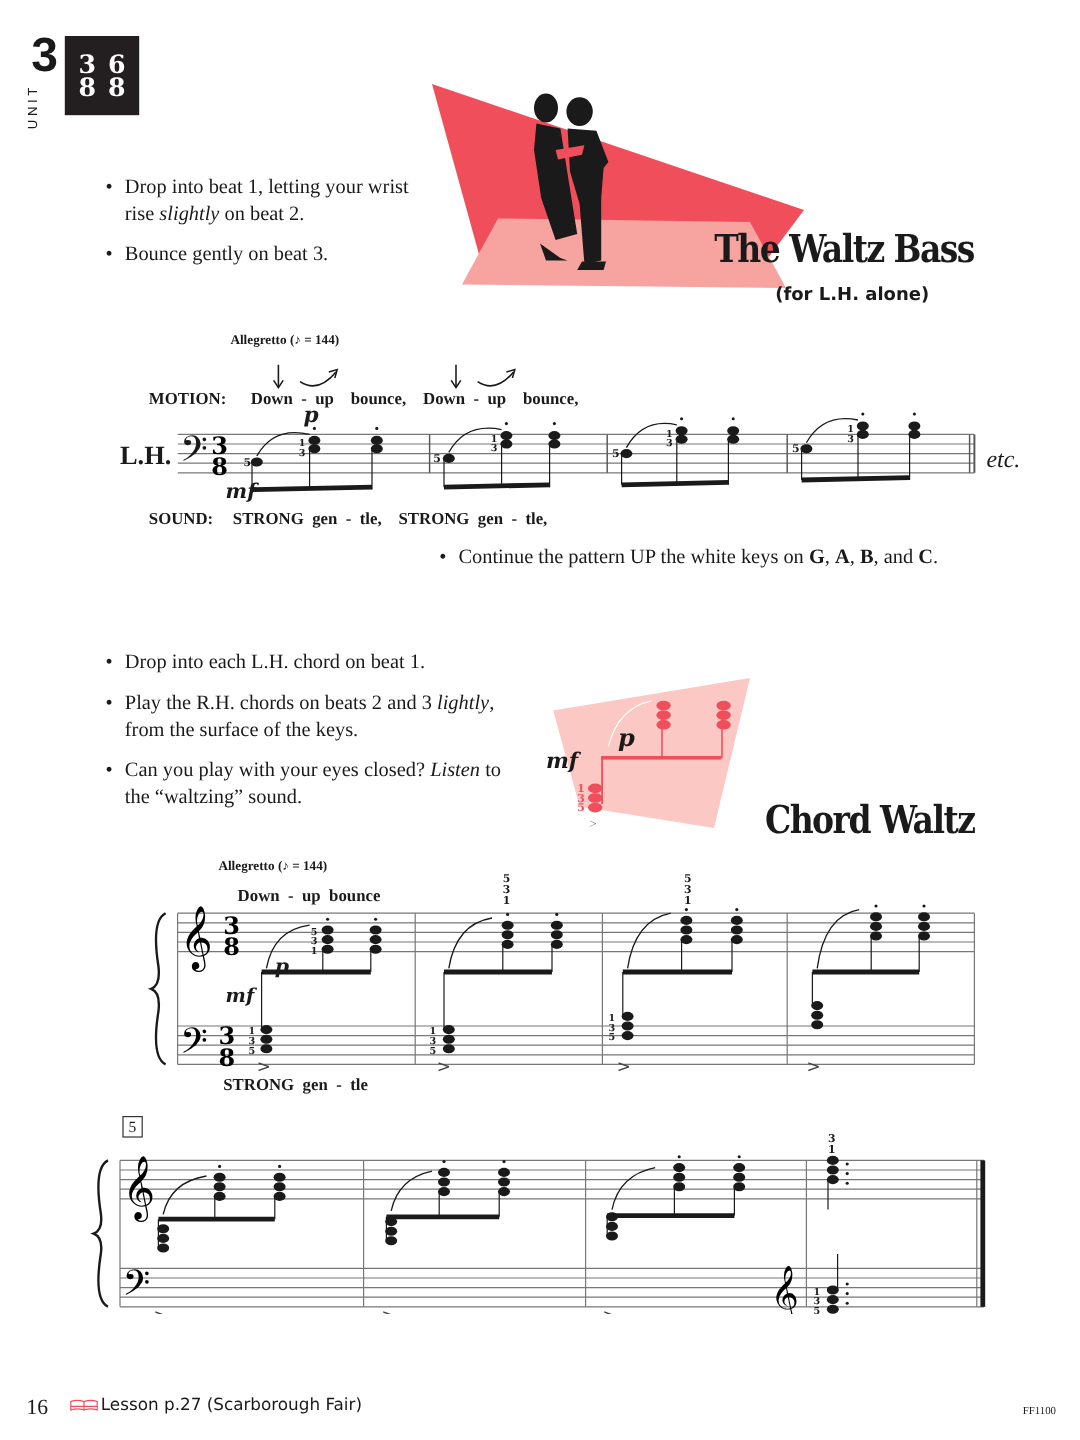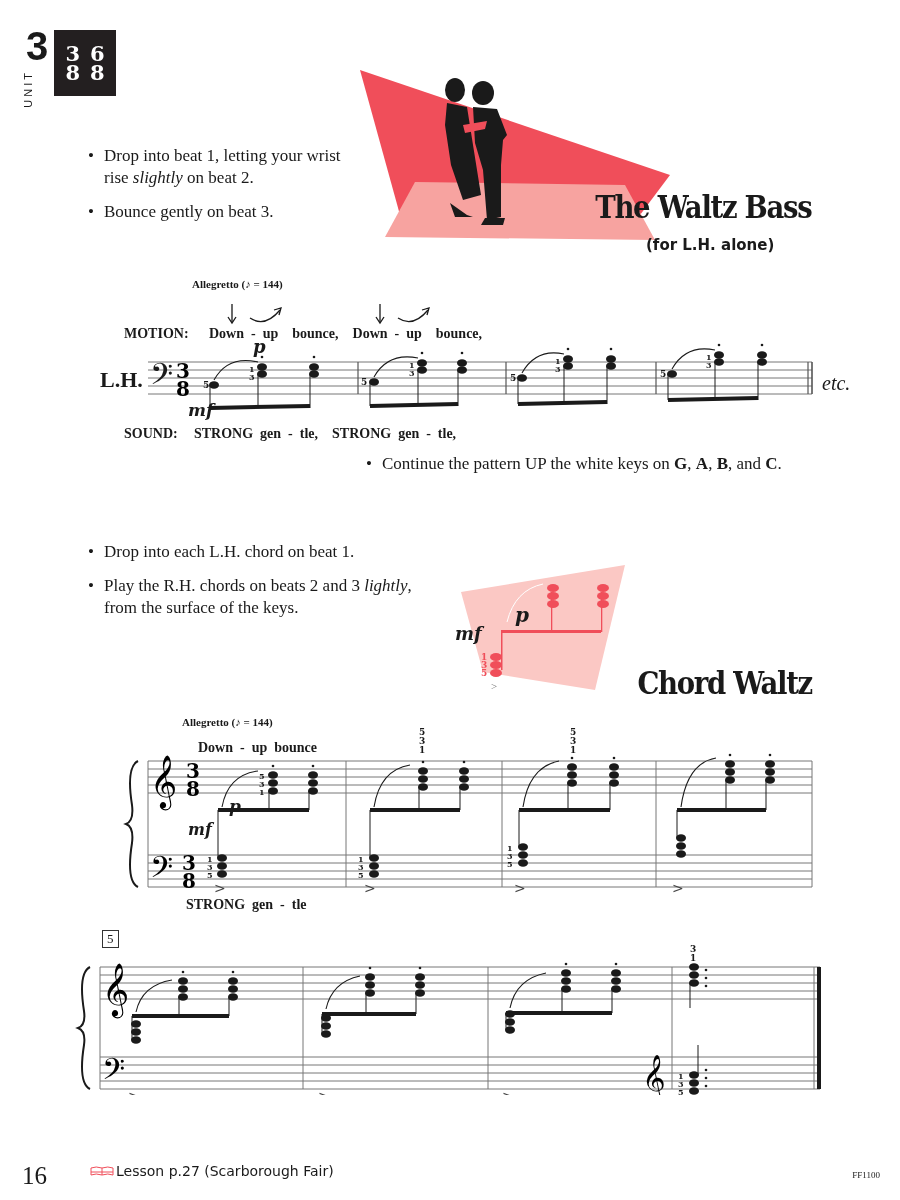--- a/index.html
+++ b/index.html
@@ -12,22 +12,22 @@
   .ts-frac{display:flex;flex-direction:column;align-items:center;font-family:"DejaVu Serif",serif;font-weight:bold;font-size:21px;line-height:19px;}
   
   ul.bullets{margin:0;padding:0;list-style:none;font-size:17px;line-height:22px;}
   ul.bullets li{position:relative;padding-left:16px;margin-bottom:12px;}
   ul.bullets li::before{content:"•";position:absolute;left:0;top:0;}
   .title{font-family:"DejaVu Serif","Liberation Serif",serif;font-weight:bold;font-size:32px;letter-spacing:-1.5px;transform:scaleX(0.86);transform-origin:right center;white-space:nowrap;}
   .subtitle{font-family:"DejaVu Sans","Liberation Sans",sans-serif;font-weight:bold;font-size:15px;}
   .tempo{font-weight:bold;font-size:11px;}
   .small-bold{font-weight:bold;font-size:14px;white-space:pre;}
   .dyn{font-style:italic;font-weight:bold;font-family:"DejaVu Serif",serif;}
-  .footer-page{left:22px;top:1162px;font-size:25px;}
-  .footer-ref{left:58px;top:1163px;font-family:"DejaVu Sans","Liberation Sans",sans-serif;font-size:14px;display:flex;align-items:center;gap:2px;margin-left:32px;}
+  .footer-page{left:22px;top:1162px;font-size:18px;}
+  .footer-ref{left:58px;top:1163px;font-family:"DejaVu Sans","Liberation Sans",sans-serif;font-size:14px;display:flex;align-items:center;gap:2px;}
   .footer-code{right:20px;top:1170px;font-size:9px;}
   .measure-box{border:1px solid #333;font-size:13px;padding:0 4px;line-height:16px;}
 </style>
 </head>
 <body>
 
 <div class="abs unit-num">3</div>
 <div class="abs unit-word">UNIT</div>
 <div class="abs ts-box">
   <div class="ts-frac">
@@ -183,20 +183,21 @@
 <div class="abs small-bold" style="left:124px;top:426px;">SOUND:</div>
 <div class="abs small-bold" style="left:194px;top:426px;">STRONG  gen  -  tle,    STRONG  gen  -  tle,</div>
 
 <ul class="abs bullets" style="left:366px;top:453px;width:470px;">
   <li><span>Continue the pattern UP the white keys on </span><b>G</b>, <b>A</b>, <b>B</b>, and <b>C</b>.</li>
 </ul>
 
 <ul class="abs bullets" style="left:88px;top:541px;width:350px;">
   <li><span>Drop into each L.H. chord on beat 1.</span></li>
   <li><span>Play the R.H. chords on beats 2 and 3 </span><i>lightly</i><span>, from the surface of the keys.</span></li>
+  <li><span>Can you play with your eyes closed? </span><i>Listen</i><span> to the “waltzing” sound.</span></li>
 </ul>
 
 <svg class="abs" style="left:455px;top:562px;" width="180" height="135">
   <polygon points="6,30 170,3 140,128 28,110" fill="#fbc8c4"></polygon>
   <g fill="#f04e5a">
     <rect x="46" y="68" width="100" height="3"></rect>
     <rect x="46" y="68" width="1.5" height="40"></rect>
     <rect x="96" y="30" width="1.3" height="40"></rect>
     <rect x="146" y="30" width="1.3" height="40"></rect>
     <ellipse cx="98" cy="26" rx="6" ry="4"></ellipse>

